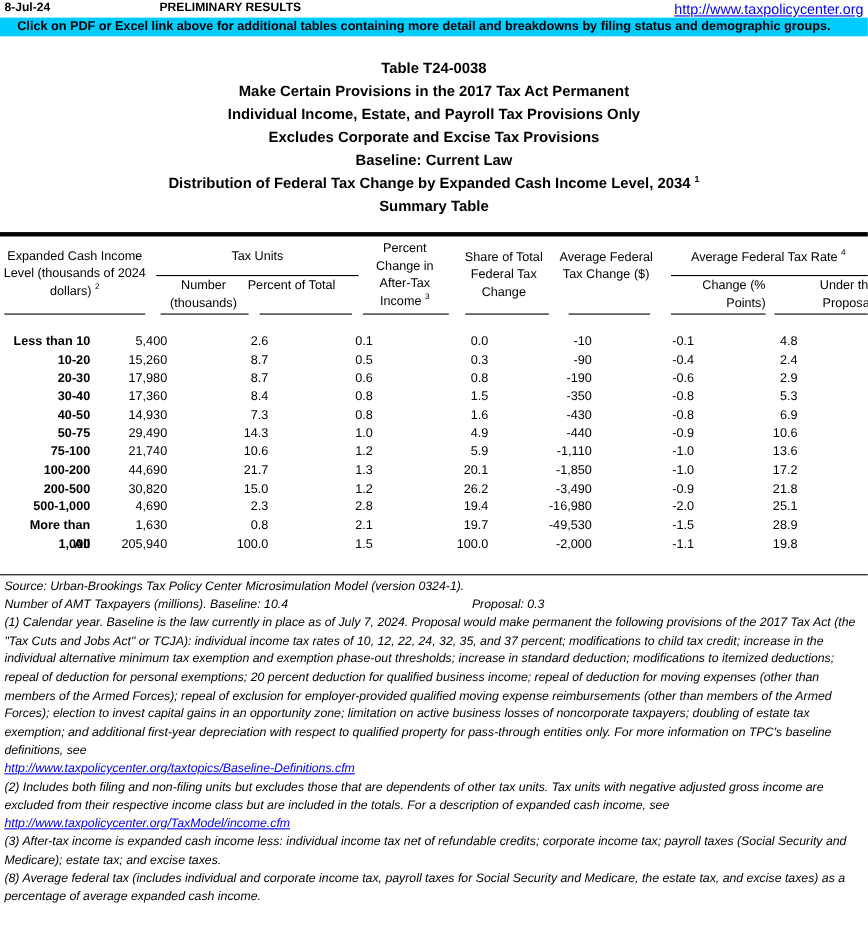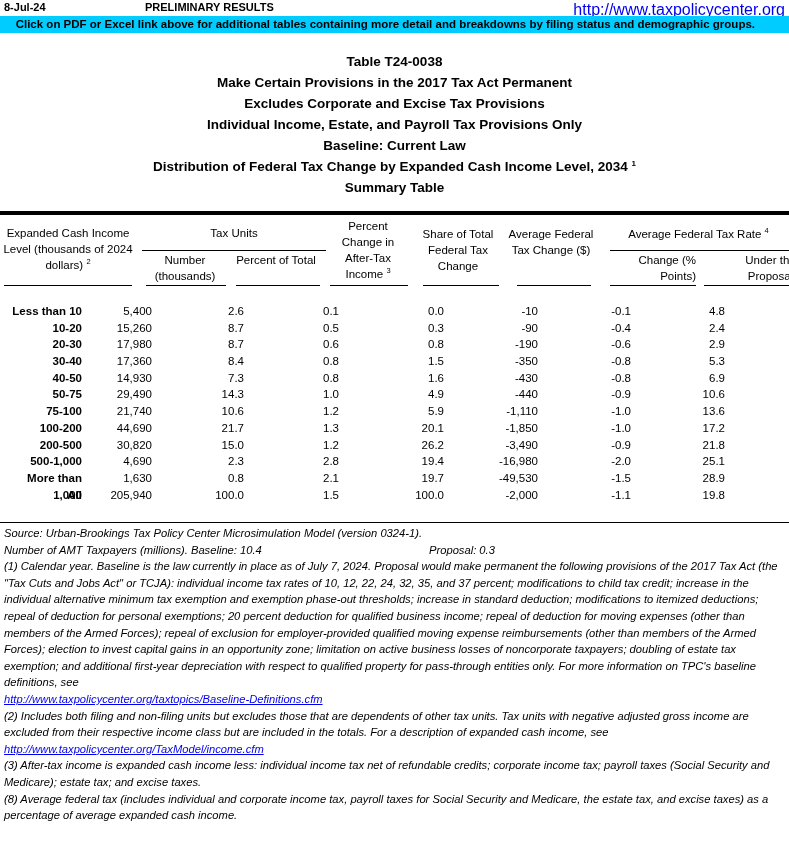--- a/index.html
+++ b/index.html
@@ -1,20 +1,20 @@
 <!DOCTYPE html>
 <html><head>
 <meta charset="utf-8">
 <style>
   html, body { margin:0; padding:0; background:#ffffff; }
   body { width:789px; height:863px; position:relative; overflow:hidden; font-family:"Liberation Sans", "DejaVu Sans", sans-serif; color:#000; }
   .top-row { position:absolute; left:0; top:0; width:789px; height:16px; font-size:11px; font-weight:bold; }
   .date { position:absolute; left:4px; top:1px; }
   .prelim { position:absolute; left:145px; top:1px; }
-  .site-link { position:absolute; right:4px; top:1px; font-weight:normal; color:#0000ee; text-decoration:underline; font-size:16px; }
+  .site-link { position:absolute; right:4px; top:1px; font-weight:normal; color:#0000ee; text-decoration:underline; font-size:13px; }
   .banner { position:absolute; left:0; top:16px; width:789px; height:17px; background:#00ccff; font-size:11.5px; font-weight:bold; text-align:right; line-height:17px; }
   .banner span { padding-right:34px; }
   .titles { position:absolute; left:0; top:51px; width:789px; text-align:center; font-weight:bold; font-size:13.5px; line-height:21px; }
   .titles sup { font-size:8px; vertical-align:super; line-height:0; }
   .rule-thick { position:absolute; left:0; top:211px; width:789px; height:4px; background:#000; }
   .hdr { position:absolute; font-size:11.5px; text-align:center; line-height:16px; }
   .hdr sup { font-size:7.5px; line-height:0; }
   .uline { position:absolute; height:1px; background:#000; }
   .rows { position:absolute; left:0; top:303px; width:737px; }
   .row { position:relative; height:16.7px; font-size:11.5px; line-height:16.7px; }
@@ -34,37 +34,37 @@
   <span class="prelim">PRELIMINARY RESULTS</span>
   <a class="site-link">http://www.taxpolicycenter.org</a>
 </div>
 <div class="banner">
   <span>Click on PDF or Excel link above for additional tables containing more detail and breakdowns by filing status and demographic groups.</span>
 </div>
 
 <div class="titles">
   <div>Table T24-0038</div>
   <div>Make Certain Provisions in the 2017 Tax Act Permanent</div>
+  <div>Individual Income, Estate, and Payroll Tax Provisions Only</div>
   <div>Excludes Corporate and Excise Tax Provisions</div>
-  <div>Individual Income, Estate, and Payroll Tax Provisions Only</div>
   <div>Baseline: Current Law</div>
   <div><span>Distribution of Federal Tax Change by Expanded Cash Income Level, 2034</span> <sup>1</sup></div>
   <div>Summary Table</div>
 </div>
 
 <div class="rule-thick"></div>
 
 <div class="hdr" style="left:0;top:225px;width:136px;"><span>Expanded Cash Income Level (thousands of 2024 dollars)</span> <sup>2</sup></div>
 <div class="uline" style="left:4px;top:285px;width:128px;"></div>
 
 <div class="hdr" style="left:142px;top:225px;width:184px;">Tax Units</div>
 <div class="uline" style="left:142px;top:250px;width:184px;"></div>
 <div class="hdr" style="left:142px;top:252px;width:86px;">Number (thousands)</div>
 <div class="uline" style="left:146px;top:285px;width:80px;"></div>
-<div class="hdr" style="left:231px;top:252px;width:90px;">Percent of Total</div>
+<div class="hdr" style="left:220px;top:252px;width:90px;">Percent of Total</div>
 <div class="uline" style="left:236px;top:285px;width:84px;"></div>
 
 <div class="hdr" style="left:328px;top:218px;width:80px;"><span>Percent Change in After-Tax Income</span> <sup>3</sup></div>
 <div class="uline" style="left:330px;top:285px;width:78px;"></div>
 
 <div class="hdr" style="left:414px;top:226px;width:88px;">Share of Total Federal Tax Change</div>
 <div class="uline" style="left:423px;top:285px;width:76px;"></div>
 
 <div class="hdr" style="left:508px;top:226px;width:86px;">Average Federal Tax Change ($)</div>
 <div class="uline" style="left:517px;top:285px;width:74px;"></div>

